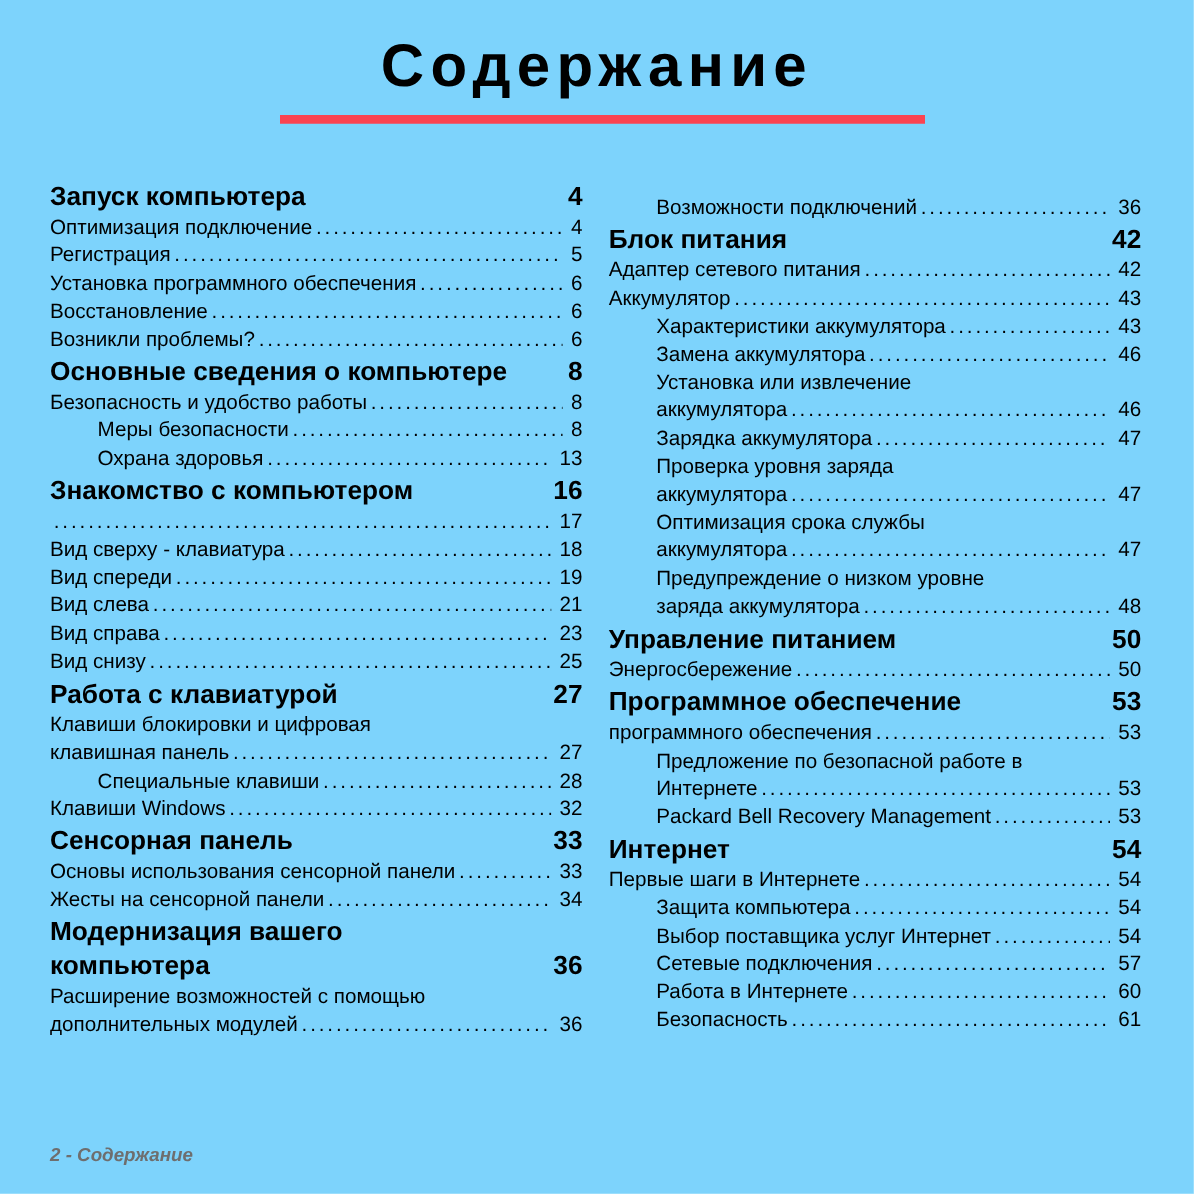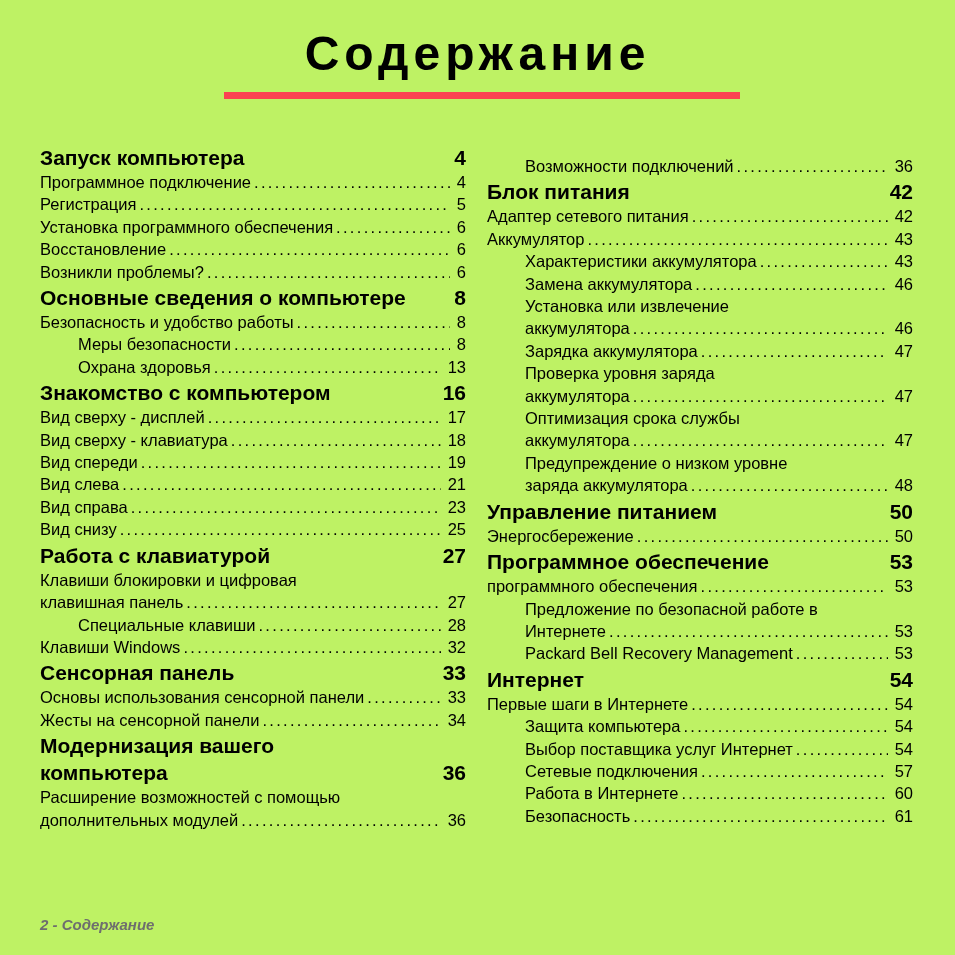--- a/index.html
+++ b/index.html
@@ -4,21 +4,21 @@
 <style>
   * { box-sizing: border-box; margin: 0; padding: 0; }
   html, body { background: #ffffff; }
   body {
     width: 955px; height: 955px;
     position: relative;
     font-family: "Liberation Sans", sans-serif;
     color: #000000;
     overflow: hidden;
   }
-  .doc-page { position: absolute; inset: 0; background: #bef264; }
+  .doc-page { position: absolute; inset: 0; background: #7dd3fc; }
 
   .doc-title {
     position: absolute;
     top: 28px; left: 0; width: 955px;
     text-align: center;
     font-size: 48px; font-weight: bold;
     letter-spacing: 5px;
     line-height: 52px;
     color: #000000;
   }
@@ -83,21 +83,21 @@
   <div class="toc-col left">
       <div class="row heading">
         <div class="line flex">
           <span class="label">Запуск компьютера</span>
           <span class="spacer"></span>
           <span class="page-num">4</span>
         </div>
       </div>
       <div class="row entry">
         <div class="line flex">
-          <span class="label">Программное подключение</span>
+          <span class="label">Оптимизация подключение</span>
           <span class="dots"></span>
           <span class="page-num">4</span>
         </div>
       </div>
       <div class="row entry">
         <div class="line flex">
           <span class="label">Регистрация</span>
           <span class="dots"></span>
           <span class="page-num">5</span>
         </div>
@@ -153,21 +153,20 @@
       </div>
       <div class="row heading">
         <div class="line flex">
           <span class="label">Знакомство с компьютером</span>
           <span class="spacer"></span>
           <span class="page-num">16</span>
         </div>
       </div>
       <div class="row entry">
         <div class="line flex">
-          <span class="label">Вид сверху - дисплей</span>
           <span class="dots"></span>
           <span class="page-num">17</span>
         </div>
       </div>
       <div class="row entry">
         <div class="line flex">
           <span class="label">Вид сверху - клавиатура</span>
           <span class="dots"></span>
           <span class="page-num">18</span>
         </div>

